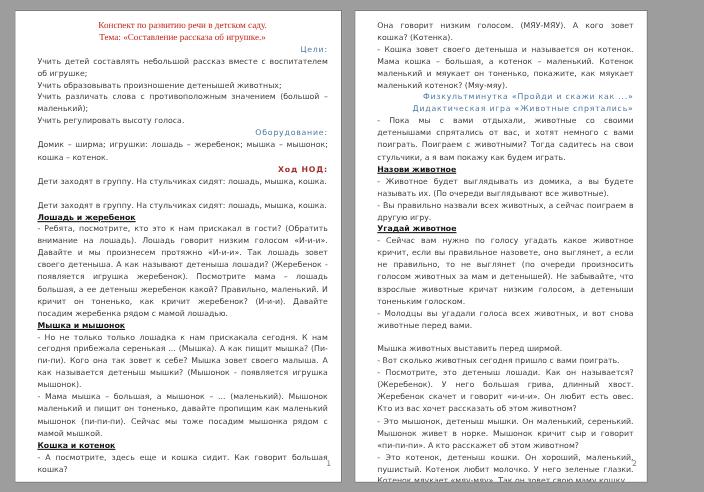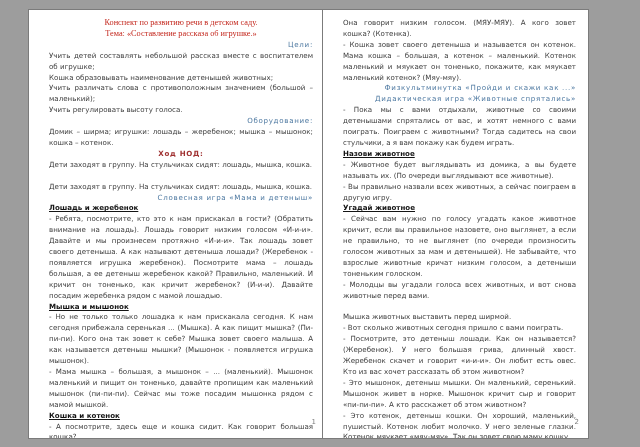--- a/index.html
+++ b/index.html
@@ -7,61 +7,60 @@
     width:640px; height:447px; overflow:hidden;
     background:#9d9d9d;
     font-family:"DejaVu Sans", sans-serif;
   }
   .stage { position:relative; width:640px; height:447px; }
   .page {
     position:absolute; top:9px; height:430px;
     background:#ffffff; border:1px solid #7b7b7b;
     box-sizing:border-box; overflow:hidden;
   }
-  .page-1 { left:28px;  width:298px; }
+  .page-1 { left:13px;  width:298px; }
   .page-2 { left:322px; width:267px; }
   .page-content { position:absolute; top:8px; left:20px; right:12px; }
   p.blk {
     margin:0; padding:0;
     font-size:7.1px; line-height:10.9px;
     color:#3d3d3d; text-align:justify;
   }
   p.title {
     font-family:"Liberation Serif", serif;
     font-size:8.3px; color:#c3261c; text-align:center;
   }
   p.hblue { color:#4e79a1; letter-spacing:0.7px; text-align:right; }
-  p.hred  { color:#a03131; font-weight:bold; letter-spacing:0.7px; text-align:center; }
+  p.hred  { color:#a03131; font-weight:bold; letter-spacing:0.7px; text-align:right; }
   p.hbold { color:#141414; font-weight:bold; text-align:left;text-decoration:underline; }
   p.blank { text-align:left; }
   .page-number {
     position:absolute; right:9px; bottom:12px;
     font-size:7px; color:#7d7d7d;
   }
 </style>
 </head>
 <body>
 
 <div class="stage">
   <div class="page page-1">
     <div class="page-content">
         <p class="blk title">Конспект  по развитию речи в детском саду.</p>
         <p class="blk title">Тема: «Составление рассказа об игрушке.»</p>
         <p class="blk hblue">Цели:</p>
         <p class="blk body">Учить детей составлять небольшой рассказ вместе с воспитателем об игрушке;</p>
-        <p class="blk body">Кошка образовывать наименование детенышей животных;</p>
+        <p class="blk body">Учить образовывать произношение детенышей животных;</p>
         <p class="blk body">Учить различать слова с противоположным значением (большой – маленький);</p>
         <p class="blk body">Учить регулировать высоту голоса.</p>
         <p class="blk hblue">Оборудование:</p>
         <p class="blk body">Домик – ширма; игрушки: лошадь – жеребенок; мышка – мышонок; кошка – котенок.</p>
         <p class="blk hred">Ход НОД:</p>
         <p class="blk body">Дети заходят в группу. На стульчиках сидят: лошадь, мышка, кошка.</p>
         <p class="blk blank">&nbsp;</p>
         <p class="blk body">Дети заходят в группу. На стульчиках сидят: лошадь, мышка, кошка.</p>
-        <p class="blk hblue">Словесная игра «Мама и детеныш»</p>
         <p class="blk hbold">Лошадь и жеребенок</p>
         <p class="blk body">- Ребята, посмотрите, кто это к нам прискакал  в гости? (Обратить внимание  на лошадь). Лошадь говорит низким голосом «И-и-и». Давайте и мы произнесем  протяжно  «И-и-и». Так лошадь  зовет своего детеныша. А как называют детеныша лошади? (Жеребенок - появляется  игрушка жеребенок). Посмотрите  мама – лошадь  большая, а ее детеныш жеребенок  какой? Правильно,  маленький. И кричит он тоненько,  как кричит жеребенок?  (И-и-и). Давайте  посадим  жеребенка  рядом с мамой лошадью.</p>
         <p class="blk hbold">Мышка и мышонок</p>
         <p class="blk body">- Но не только только лошадка  к нам прискакала  сегодня. К нам сегодня прибежала  серенькая  ... (Мышка). А как пищит  мышка?  (Пи-пи-пи). Кого она так зовет к себе? Мышка  зовет своего  малыша. А как называется детеныш  мышки?  (Мышонок - появляется  игрушка  мышонок).</p>
         <p class="blk body">- Мама  мышка – большая,  а мышонок – ... (маленький).  Мышонок маленький  и пищит он тоненько,  давайте  пропищим  как маленький мышонок  (пи-пи-пи).  Сейчас мы тоже посадим  мышонка  рядом с мамой мышкой.</p>
         <p class="blk hbold">Кошка и котенок</p>
         <p class="blk body">- А посмотрите,  здесь еще и кошка сидит.  Как говорит большая  кошка?</p>
       </div>
     <div class="page-number">1</div>
   </div>

